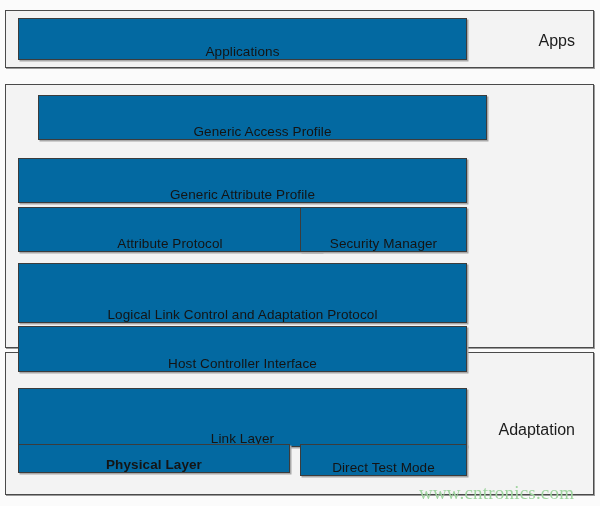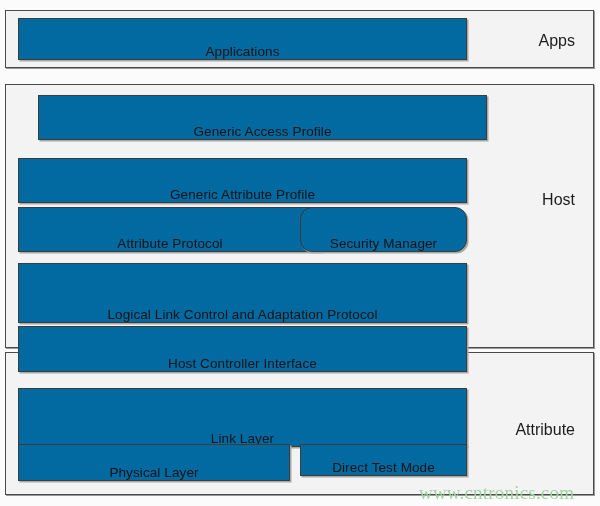--- a/index.html
+++ b/index.html
@@ -90,45 +90,44 @@
   </div>
 
   <div class="layer" style="left:18px; top:158px; width:449px; height:45px;">
     <span class="layer-label">Generic Attribute Profile</span>
   </div>
 
   <div class="layer" style="left:18px; top:207px; width:304px; height:45px;">
     <span class="layer-label">Attribute Protocol</span>
   </div>
 
-  <div class="layer" style="left:300px; top:207px; width:167px; height:45px;border-radius:12px;">
+  <div class="layer" style="left:300px; top:207px; width:167px; height:45px;">
     <span class="layer-label">Security Manager</span>
   </div>
 
   <div class="layer" style="left:18px; top:263px; width:449px; height:60px;">
     <span class="layer-label">Logical Link Control and Adaptation Protocol</span>
   </div>
 
-  <div class="section-label" style="left:455px; top:191px; width:120px;">Host</div>
 
   <div class="section" style="left:5px; top:352px; width:589px; height:143px;"></div>
 
   <div class="layer straddle" style="left:18px; top:326px; width:449px; height:46px;">
     <span class="layer-label">Host Controller Interface</span>
   </div>
 
   <div class="layer" style="left:18px; top:388px; width:449px; height:59px;">
     <span class="layer-label">Link Layer</span>
   </div>
 
-  <div class="layer" style="left:18px; top:444px; width:272px; height:37px;">
+  <div class="layer" style="left:18px; top:444px; width:272px; height:29px;font-weight:bold;">
     <span class="layer-label">Physical Layer</span>
   </div>
 
   <div class="layer" style="left:300px; top:444px; width:167px; height:32px;">
     <span class="layer-label">Direct Test Mode</span>
   </div>
 
-  <div class="section-label" style="left:435px; top:421px; width:140px;">Attribute</div>
+  <div class="section-label" style="left:435px; top:421px; width:140px;">Adaptation</div>
 
   <div class="watermark" style="left:409px; top:482px;">www.cntronics.com</div>
 
 </div>
 
 </body></html>

